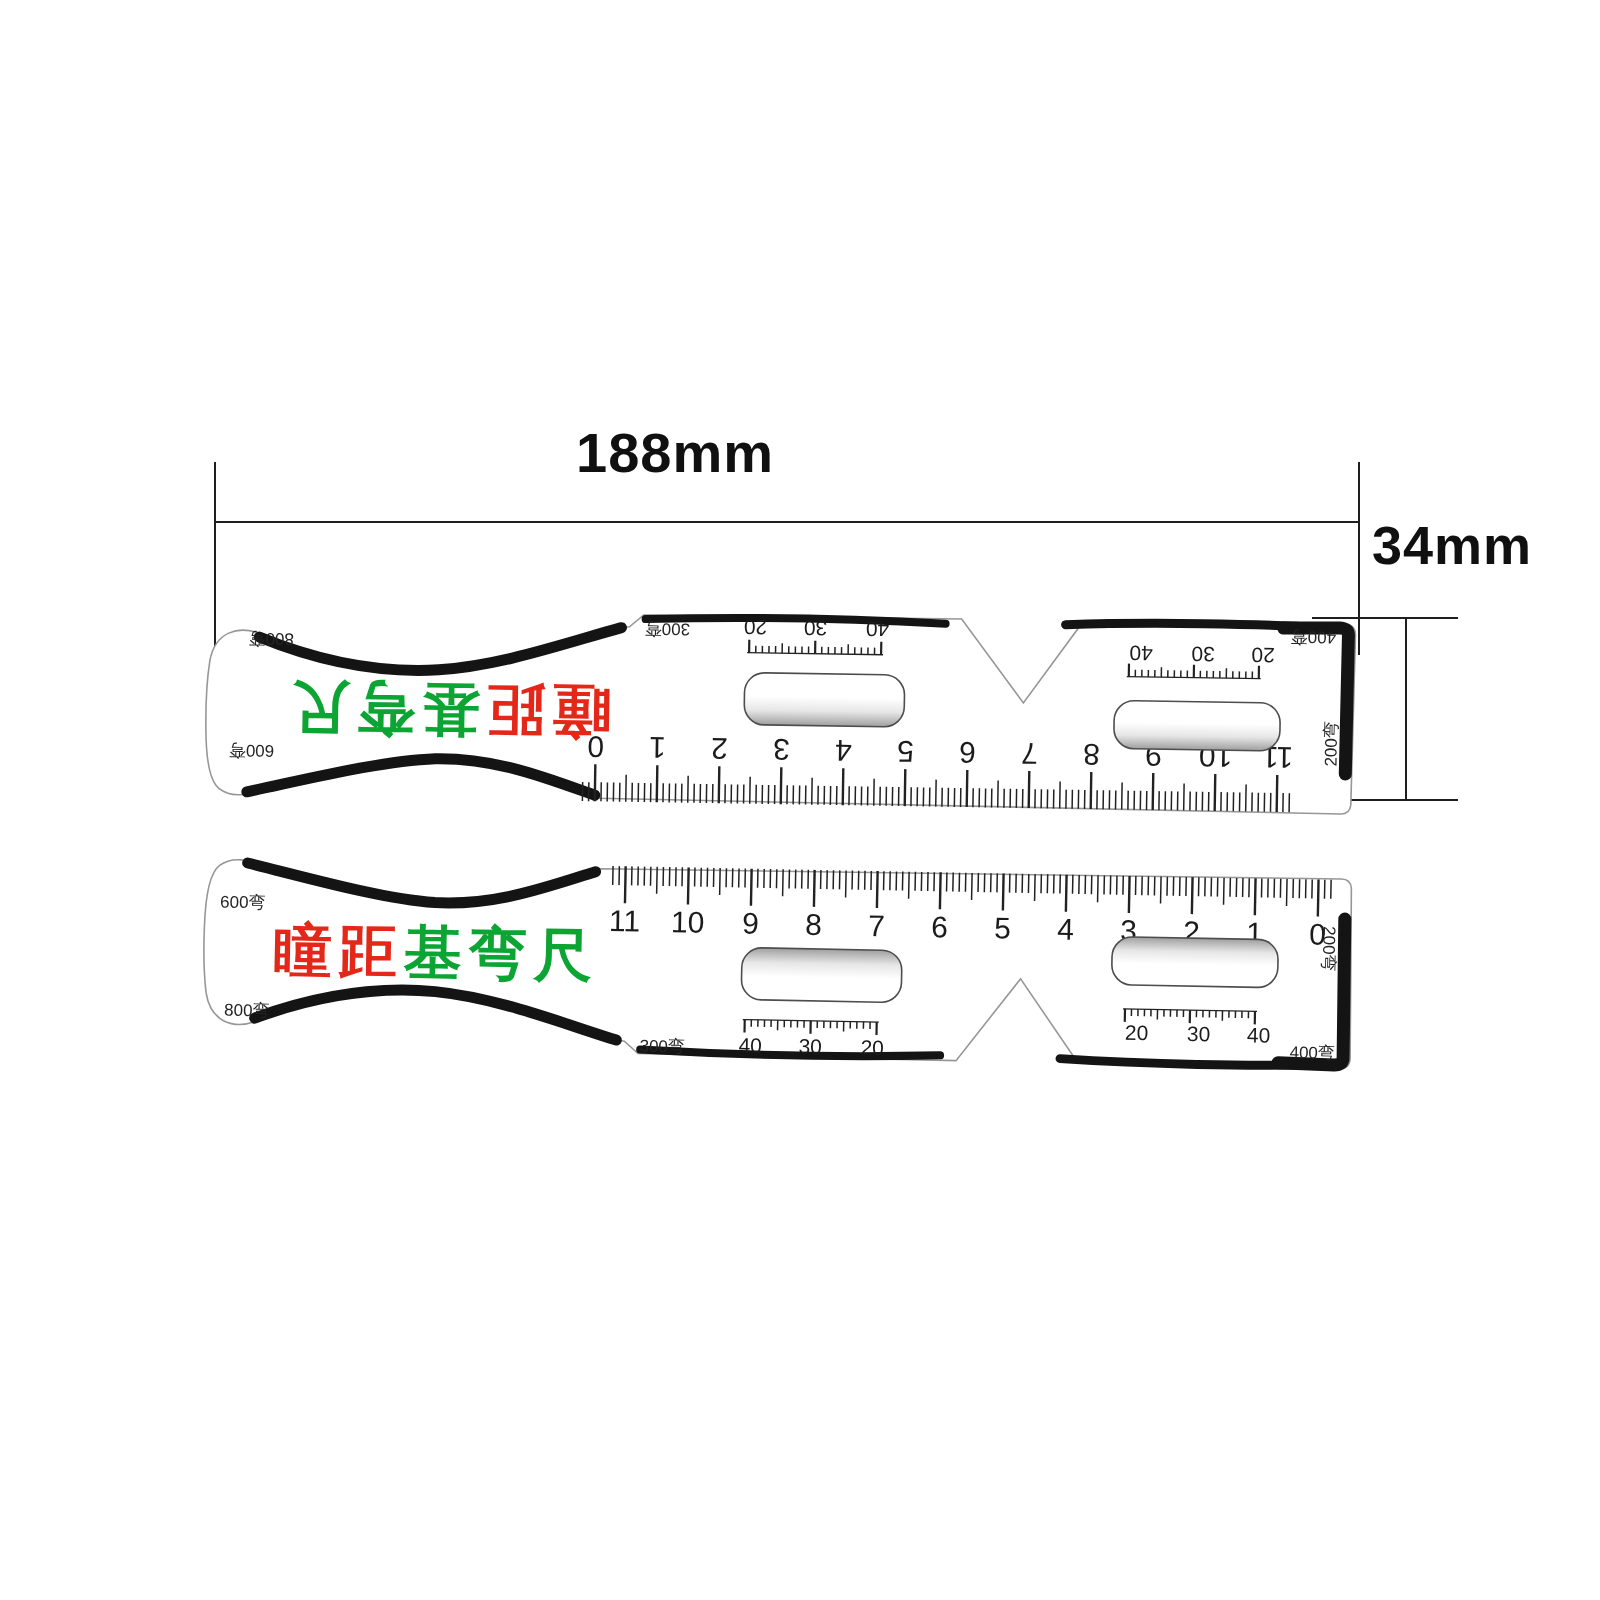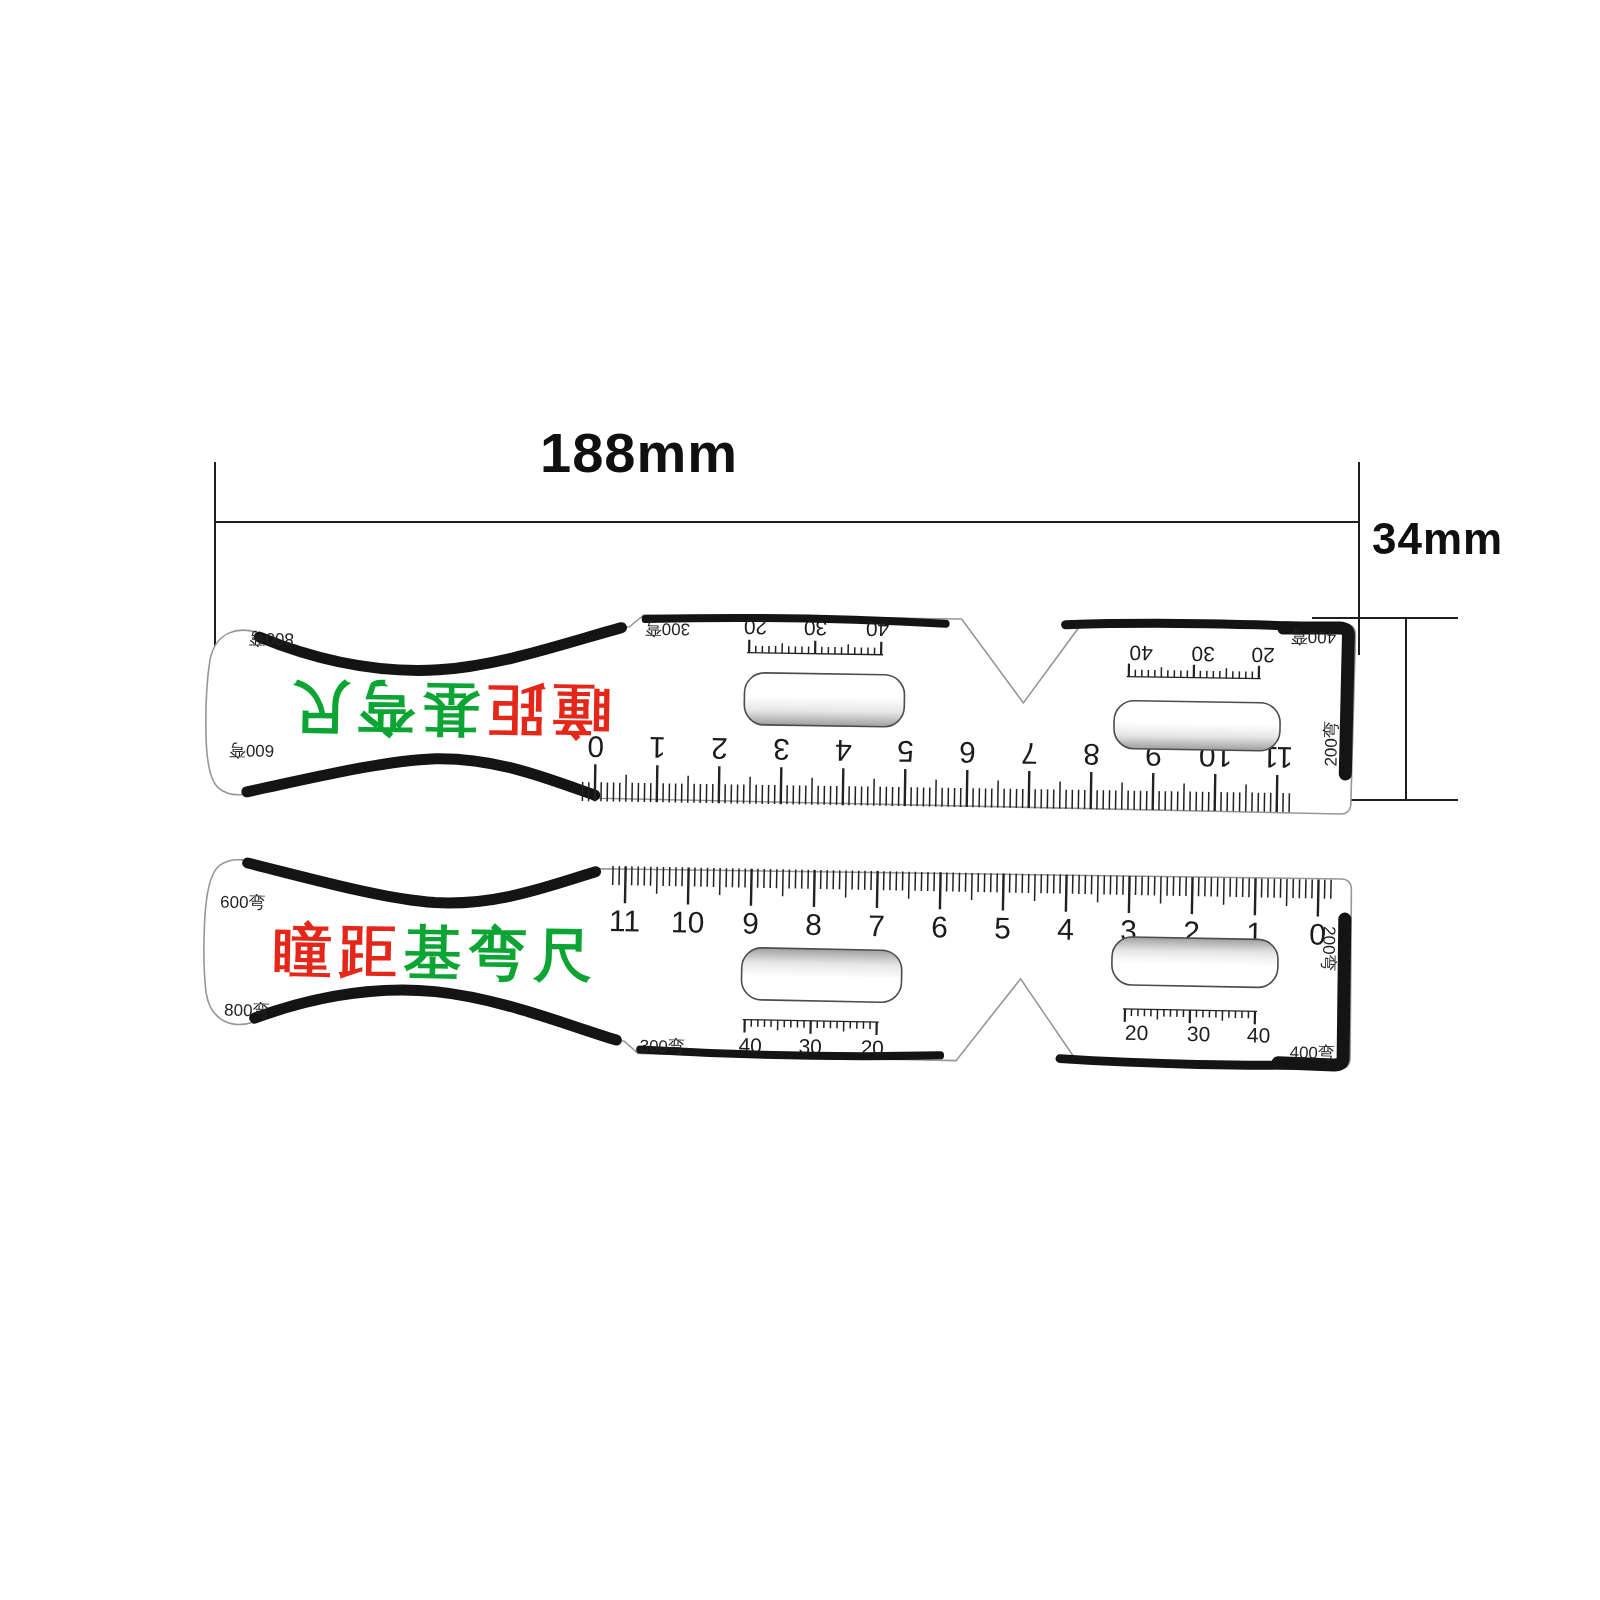--- a/index.html
+++ b/index.html
@@ -1,21 +1,21 @@
 <!DOCTYPE html>
 <html><head>
 <meta charset="utf-8">
 <style>
   html,body{margin:0;padding:0;background:#fff;}
   .stage{position:relative;width:1600px;height:1600px;background:#ffffff;overflow:hidden;
          font-family:"Liberation Sans", sans-serif;}
   .dim-line{position:absolute;background:#1f1f1f;}
   .dim-label{position:absolute;color:#101010;font-weight:600;letter-spacing:1px;}
-  #dim-label-width{left:540px;top:420px;width:270px;font-size:56px;}
-  #dim-label-height{left:1372px;top:514px;font-size:44px;}
+  #dim-label-width{left:540px;top:420px;width:270px;text-align:center;font-size:56px;}
+  #dim-label-height{left:1372px;top:514px;font-size:54px;}
   .ruler-svg{position:absolute;overflow:visible;}
   #ruler-top{left:198px;top:592px;transform:rotate(0.9deg);transform-origin:0 0;}
   #ruler-bottom{left:196px;top:845px;transform:rotate(1.1deg);transform-origin:0 0;}
   svg text{font-family:"Liberation Sans", sans-serif;}
 </style>
 </head>
 <body>
 
 <div class="stage">
 

